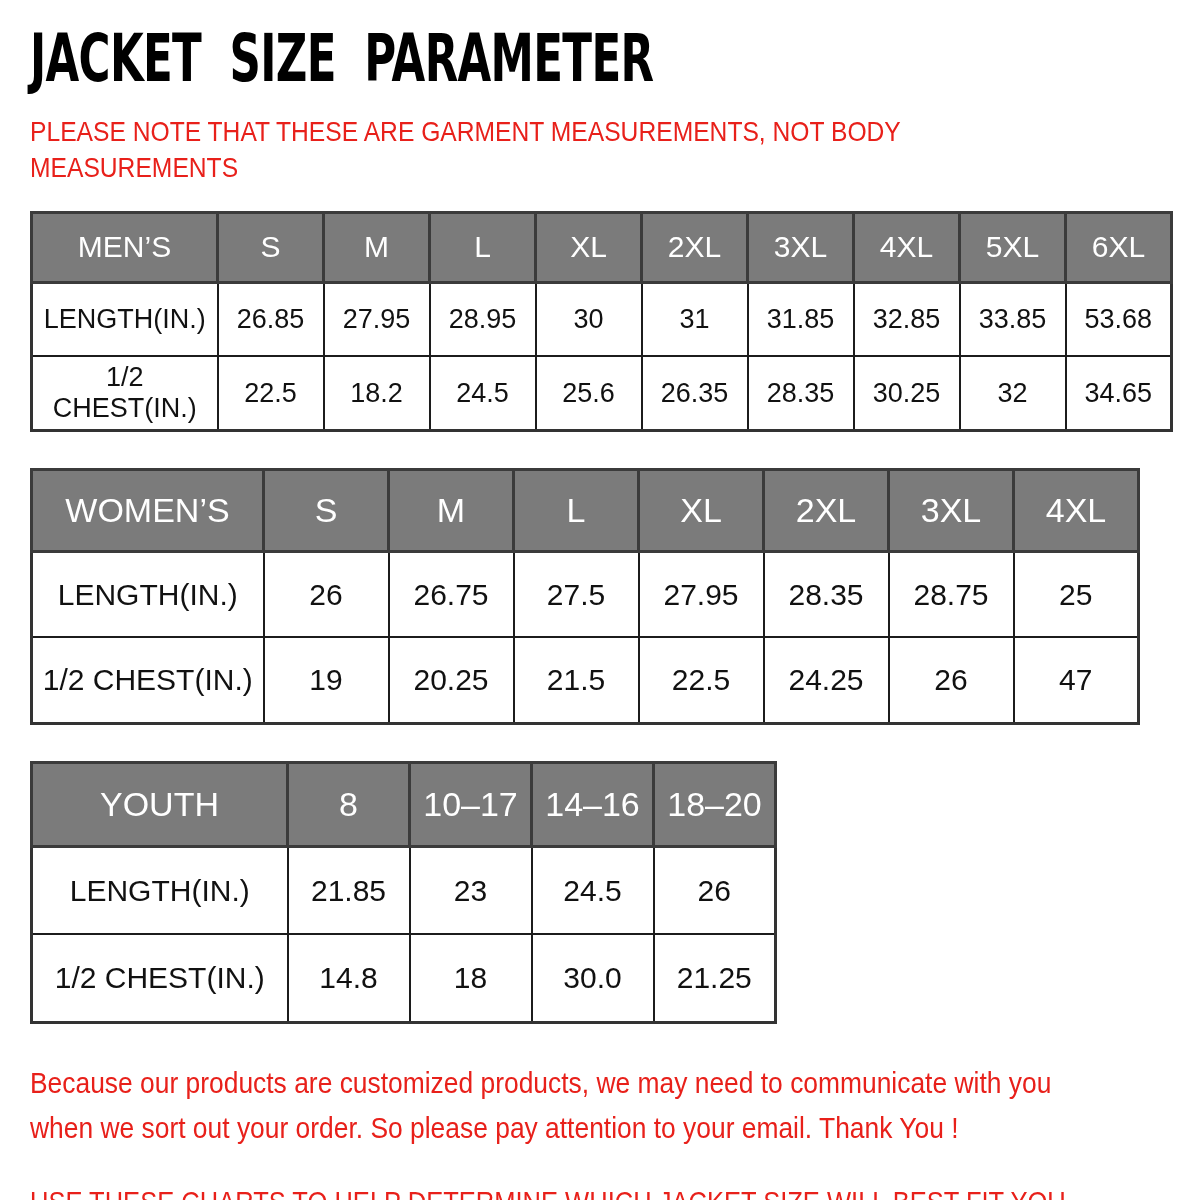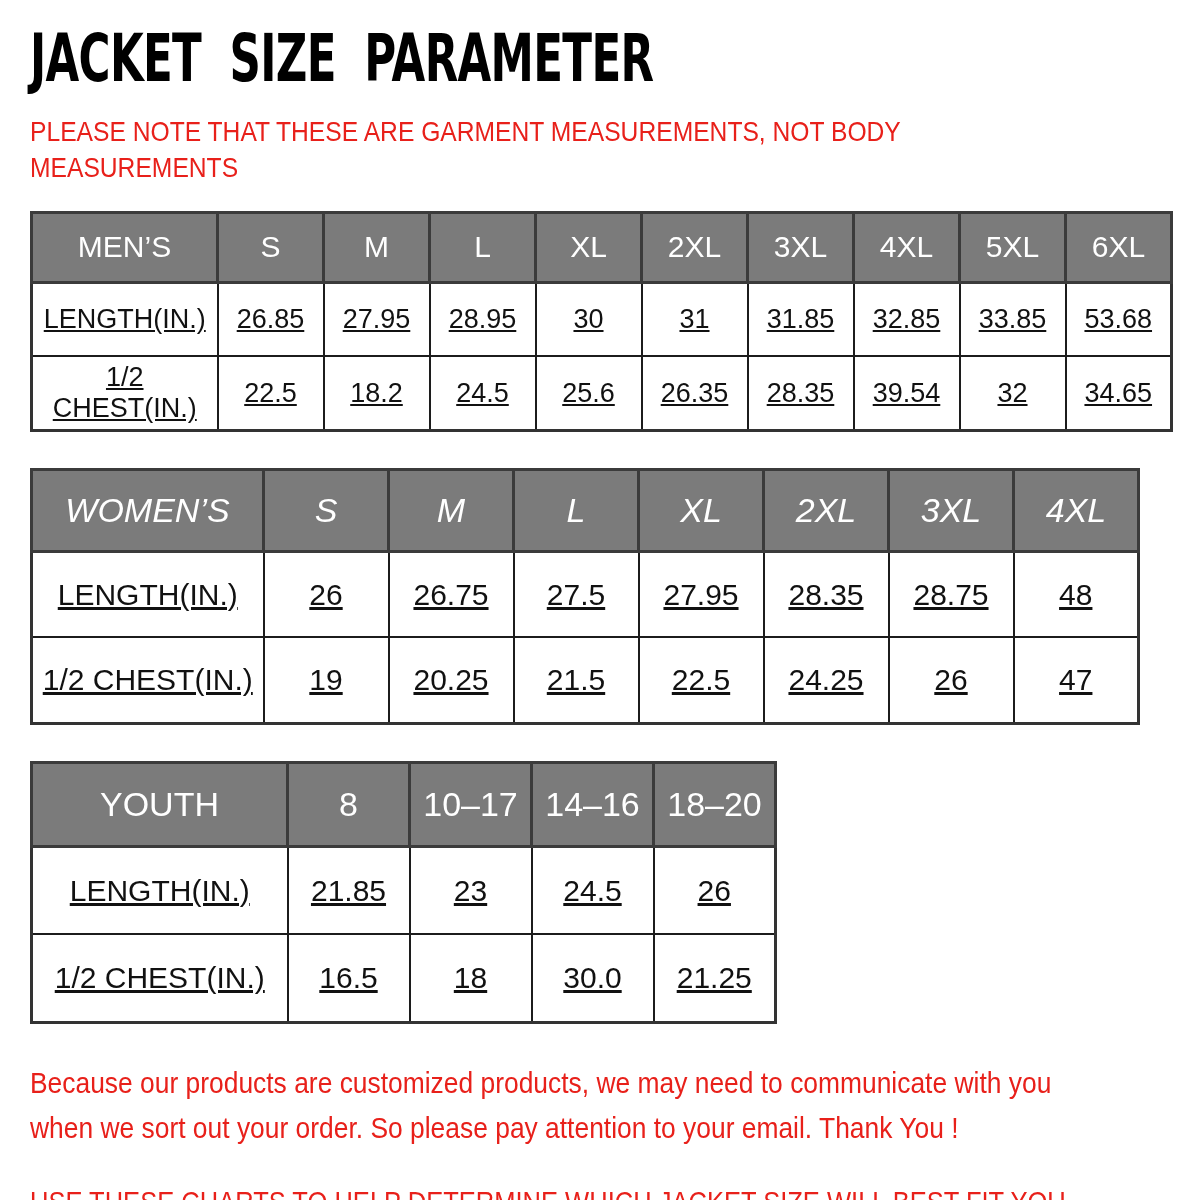--- a/index.html
+++ b/index.html
@@ -49,33 +49,32 @@
   th {
     background: #7b7b7b;
     color: #ffffff;
     font-weight: normal;
     border: 3px solid #3b3b3b;
   }
   td {
     background: #ffffff;
     color: #111111;
     border: 2px solid #1c1c1c;
-    text-decoration: underline;
   }
   
   .t-mens { width: 1140px; }
   .t-mens col.label-col { width: 186px; }
   .t-mens col.size-col  { width: 106px; }
   .t-mens th { height: 70px; font-size: 30px; }
   .t-mens td { height: 74px; font-size: 27px; }
   
   .t-womens { width: 1107px; }
   .t-womens col.label-col { width: 232px; }
   .t-womens col.size-col  { width: 125px; }
-  .t-womens th { height: 82px; font-size: 34px; font-style: italic; }
+  .t-womens th { height: 82px; font-size: 34px; }
   .t-womens td { height: 86px; font-size: 30px; }
   
   .t-youth { width: 744px; }
   .t-youth col.label-col { width: 256px; }
   .t-youth col.size-col  { width: 122px; }
   .t-youth th { height: 84px; font-size: 34px; }
   .t-youth td { height: 88px; font-size: 30px; }
 
   .row-label { letter-spacing: 0; }
 
@@ -148,21 +147,21 @@
           <td>53.68</td>
         </tr>
         <tr>
           <td class="row-label">1/2 CHEST(IN.)</td>
           <td>22.5</td>
           <td>18.2</td>
           <td>24.5</td>
           <td>25.6</td>
           <td>26.35</td>
           <td>28.35</td>
-          <td>39.54</td>
+          <td>30.25</td>
           <td>32</td>
           <td>34.65</td>
         </tr>
       </tbody>
     </table>
     <table class="t-womens">
       <colgroup>
         <col class="label-col">
         <col class="size-col">
         <col class="size-col">
@@ -186,21 +185,21 @@
       </thead>
       <tbody>
         <tr>
           <td class="row-label">LENGTH(IN.)</td>
           <td>26</td>
           <td>26.75</td>
           <td>27.5</td>
           <td>27.95</td>
           <td>28.35</td>
           <td>28.75</td>
-          <td>48</td>
+          <td>25</td>
         </tr>
         <tr>
           <td class="row-label">1/2 CHEST(IN.)</td>
           <td>19</td>
           <td>20.25</td>
           <td>21.5</td>
           <td>22.5</td>
           <td>24.25</td>
           <td>26</td>
           <td>47</td>
@@ -227,21 +226,21 @@
       <tbody>
         <tr>
           <td class="row-label">LENGTH(IN.)</td>
           <td>21.85</td>
           <td>23</td>
           <td>24.5</td>
           <td>26</td>
         </tr>
         <tr>
           <td class="row-label">1/2 CHEST(IN.)</td>
-          <td>16.5</td>
+          <td>14.8</td>
           <td>18</td>
           <td>30.0</td>
           <td>21.25</td>
         </tr>
       </tbody>
     </table>
   </div>
 
 <p class="footer-note">Because our products are customized products, we may need to communicate with you
 when we sort out your order. So please pay attention to your email. Thank You !</p>

